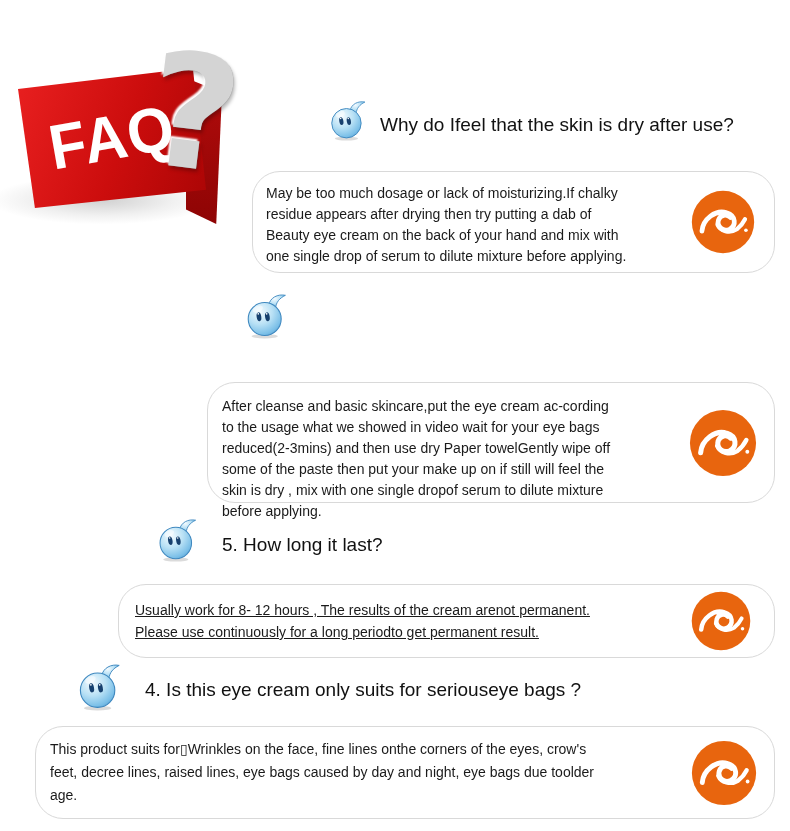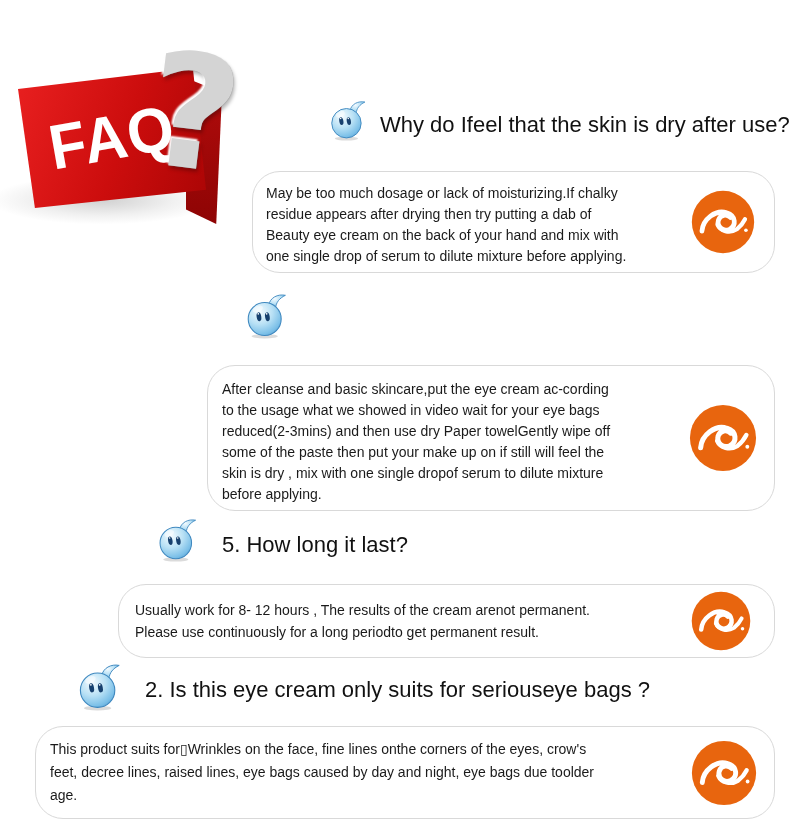--- a/index.html
+++ b/index.html
@@ -33,45 +33,45 @@
   .faq-qmark{
     position:absolute;left:148px;top:6px;z-index:3;
     font-family:"DejaVu Sans", sans-serif;font-weight:bold;font-size:158px;line-height:1;
     color:#d4d4d4;
     text-shadow:-2px -2px 2px #ffffff, 2px 3px 4px rgba(0,0,0,0.28), 0 0 1px #9f9f9f;
     transform:rotate(7deg);
   }
   
   .q-bubble{position:absolute;z-index:2;}
   .q-text{
-    position:absolute;color:#111111;font-size:22px;line-height:23px;
+    position:absolute;color:#111111;font-size:19px;line-height:23px;
     white-space:pre-line;z-index:2;
   }
   .q1-bubble{left:328px;top:99px;width:41px;height:43px;}
   .q1-text{left:380px;top:113px;}
   .q2-bubble{left:244px;top:292px;width:46px;height:48px;}
   .q2-text{left:322px;top:300px;}
   .q3-bubble{left:156px;top:517px;width:44px;height:46px;}
   .q3-text{left:222px;top:533px;}
   .q4-bubble{left:76px;top:662px;width:48px;height:50px;}
   .q4-text{left:145px;top:678px;}
   
   .answer-box{
     position:absolute;background:#ffffff;border:1px solid #d9d9d9;
     border-radius:28px;box-sizing:border-box;z-index:1;
   }
   .a-text{
     color:#1a1a1a;font-size:14px;white-space:pre-line;
   }
   .a1{left:252px;top:171px;width:523px;height:102px;padding:11px 92px 0 13px;}
   .a1 .a-text{line-height:21px;}
-  .a2{left:207px;top:365px;width:568px;height:146px;padding:13px 96px 0 14px;}
+  .a2{left:207px;top:382px;width:568px;height:121px;padding:13px 96px 0 14px;}
   .a2 .a-text{line-height:21px;}
   .a3{left:118px;top:584px;width:657px;height:74px;padding:14px 92px 0 16px;}
-  .a3 .a-text{line-height:22px;}
+  .a3 .a-text{line-height:22px;text-decoration:underline;}
   .a4{left:35px;top:726px;width:740px;height:93px;padding:11px 36px 0 14px;}
   .a4 .a-text{line-height:23px;}
   .brand-logo{
     position:absolute;right:16px;top:50%;transform:translateY(-50%);
   }
   .a1 .brand-logo{width:66px;height:66px;right:18px;}
   .a2 .brand-logo{width:70px;height:70px;right:16px;}
   .a3 .brand-logo{width:62px;height:66px;right:22px;}
   .a4 .brand-logo{width:68px;height:72px;right:16px;}
   .defs-holder{position:absolute;width:0;height:0;overflow:hidden;}
@@ -178,21 +178,21 @@
   <svg class="q-bubble q4-bubble" viewBox="0 0 60 60">
     <ellipse cx="27" cy="56.5" rx="17" ry="2.8" fill="#b7b7b7" opacity="0.5"></ellipse>
     <path d="M32 16 C34 6 44 1 54 3 C46 7 42 12 41 20 Z" fill="url(#gDrop)" stroke="#3f88bf" stroke-width="1.2" stroke-linejoin="round"></path>
     <circle cx="27" cy="34" r="21.5" fill="url(#gDrop)" stroke="#3f88bf" stroke-width="1.4"></circle>
     <ellipse cx="18" cy="21" rx="7" ry="4.2" fill="#ffffff" opacity="0.5" transform="rotate(-25 18 21)"></ellipse>
     <ellipse cx="19.5" cy="31" rx="3" ry="5.8" transform="rotate(-10 19.5 31)" fill="#17406e"></ellipse>
     <ellipse cx="30.5" cy="31" rx="3" ry="5.8" transform="rotate(-10 30.5 31)" fill="#17406e"></ellipse>
     <circle cx="18.6" cy="27.2" r="1.1" fill="#ffffff"></circle>
     <circle cx="29.6" cy="27.2" r="1.1" fill="#ffffff"></circle>
   </svg>
-  <div class="q-text q4-text">2. Is this eye cream only suits for seriouseye bags ?</div>
+  <div class="q-text q4-text">4. Is this eye cream only suits for seriouseye bags ?</div>
 
   <div class="answer-box a4">
     <div class="a-text">This product suits for▯Wrinkles on the face, fine lines onthe corners of the eyes, crow's
 feet, decree lines, raised lines, eye bags caused by day and night, eye bags due toolder
 age.</div>
     <svg class="brand-logo" viewBox="0 0 72 72">
       <circle cx="36" cy="36" r="34" fill="#e8650e"></circle>
       <path d="M13 46 C14 33 28 22 40 26 C50 29 51 40 43 44 C36 47 29 41 31 34 C33 28 40 27 44 31" fill="none" stroke="#ffffff" stroke-width="5.2" stroke-linecap="round"></path>
       <path d="M30 39 C33 46 43 49 51 44 C55 41 58 37 60 33" fill="none" stroke="#ffffff" stroke-width="4.6" stroke-linecap="round"></path>
       <circle cx="61" cy="45" r="2" fill="#ffffff"></circle>

